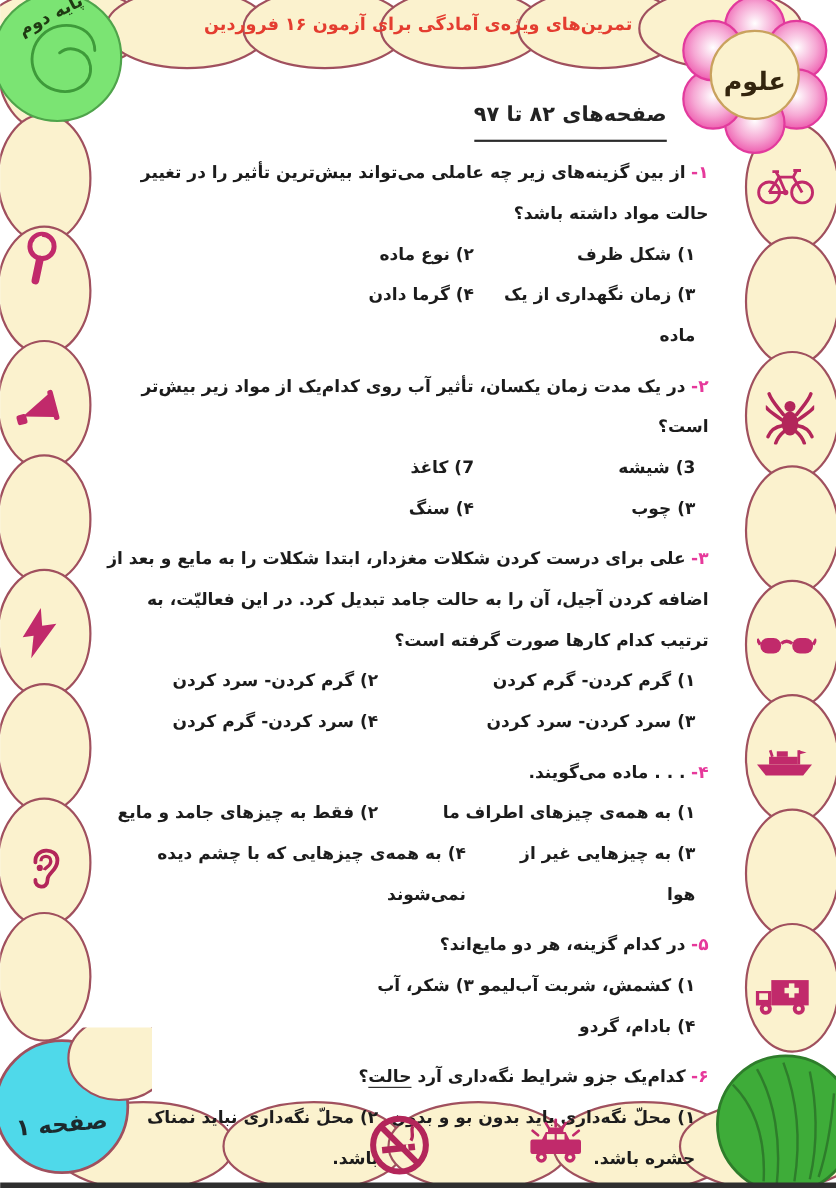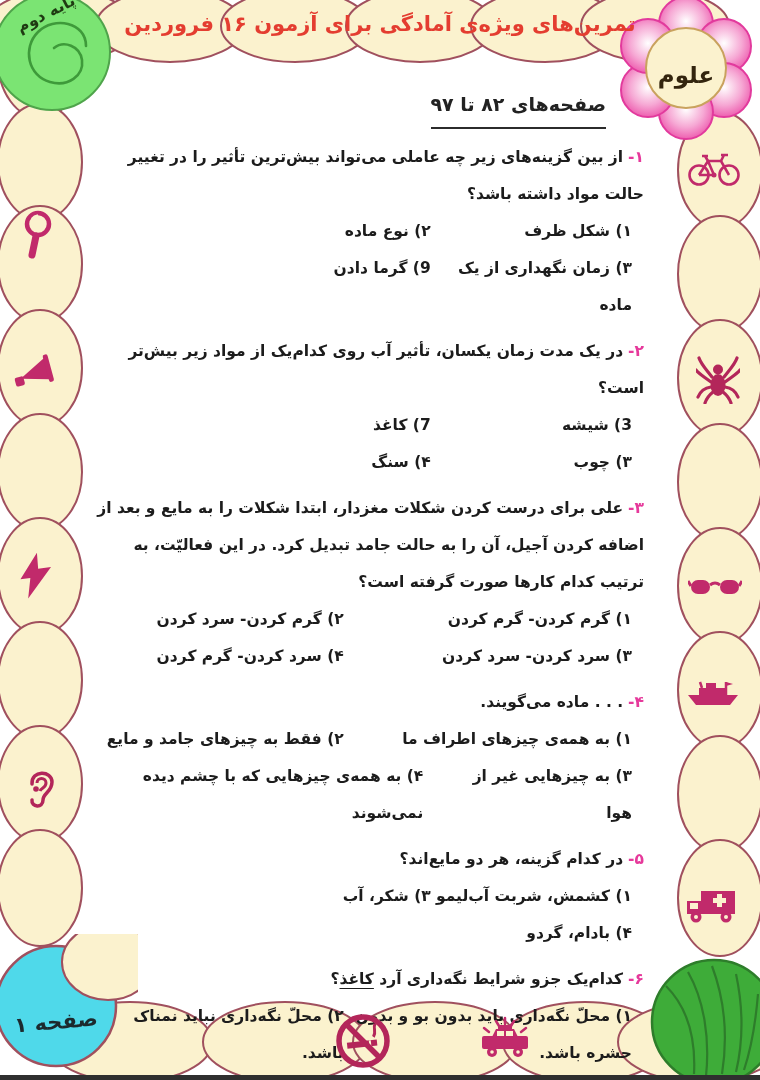--- a/index.html
+++ b/index.html
@@ -3,21 +3,21 @@
 <meta charset="utf-8">
 <style>
   html,body{margin:0;padding:0;background:#ffffff;}
   .page{position:relative;width:760px;height:1080px;background:#ffffff;overflow:hidden;
         font-family:"DejaVu Sans","Liberation Sans",sans-serif;}
   svg{display:block;}
   .border-layer{position:absolute;inset:0;z-index:0;}
   .deco{position:absolute;z-index:2;}
   .icon{position:absolute;z-index:2;}
   .title{position:absolute;top:12px;left:80px;right:80px;z-index:3;text-align:center;
-         color:#E43D30;font-size:21px;font-weight:bold;letter-spacing:0;}
+         color:#E43D30;font-size:16px;font-weight:bold;letter-spacing:0;}
   .grade-text{position:absolute;left:24px;top:16px;transform:rotate(-27deg);
               font-size:16px;font-weight:bold;color:#1f3a12;white-space:nowrap;}
   .flower-text{position:absolute;left:38px;top:66px;width:80px;text-align:center;
                font-size:23px;font-weight:bold;color:#33250e;}
   .pageblob-text{position:absolute;left:20px;top:76px;width:96px;text-align:center;
                  transform:rotate(-5deg);font-size:21px;font-weight:bold;color:#1c2a2e;}
   .content{position:absolute;top:86px;right:116px;width:556px;z-index:1;direction:rtl;
            text-align:right;color:#1c1c1c;font-size:15.5px;font-weight:bold;line-height:37px;}
   .page-range{display:block;text-align:right;margin:0 38px 10px 0;}
   .page-range span{display:inline-block;font-size:19px;color:#222;
@@ -252,21 +252,21 @@
     </div>
 
     <div class="q">
       <div>
         <span class="q-num">۱-</span><span>از بین گزینه‌های زیر چه عاملی می‌تواند بیش‌ترین تأثیر را در تغییر حالت مواد داشته باشد؟</span>
       </div>
       <div class="opts cols-a">
         <span class="opt">۱) شکل ظرف</span>
         <span class="opt">۲) نوع ماده</span>
         <span class="opt">۳) زمان نگهداری از یک ماده</span>
-        <span class="opt">9) گرما دادن</span>
+        <span class="opt">۴) گرما دادن</span>
       </div>
     </div>
 
     <div class="q">
       <div>
         <span class="q-num">۲-</span><span>در یک مدت زمان یکسان، تأثیر آب روی کدام‌یک از مواد زیر بیش‌تر است؟</span>
       </div>
       <div class="opts cols-a">
         <span class="opt">3) شیشه</span>
         <span class="opt">7) کاغذ</span>
@@ -307,21 +307,21 @@
       </div>
       <div class="opts cols-a">
         <span class="opt">۱) کشمش، شربت آب‌لیمو</span>
         <span class="opt">۳) شکر، آب</span>
         <span class="opt">۴) بادام، گردو</span>
       </div>
     </div>
 
     <div class="q">
       <div>
-        <span class="q-num">۶-</span><span>کدام‌یک جزو شرایط نگه‌داری آرد </span><span class="u">کاغذ</span><span>؟</span>
+        <span class="q-num">۶-</span><span>کدام‌یک جزو شرایط نگه‌داری آرد </span><span class="u">حالت</span><span>؟</span>
       </div>
       <div class="opts cols-b">
         <span class="opt">۱) محلّ نگه‌داری باید بدون بو و بدون حشره باشد.</span>
         <span class="opt">۲) محلّ نگه‌داری نباید نمناک باشد.</span>
         <span class="opt">۳) در برابر پرتوهای آفتاب و گرما محفوظ باشد.</span>
         <span class="opt">۴) حتماً باید در محلّ بسیار سرد نگه‌داری شود.</span>
       </div>
     </div>
 
   </div>

